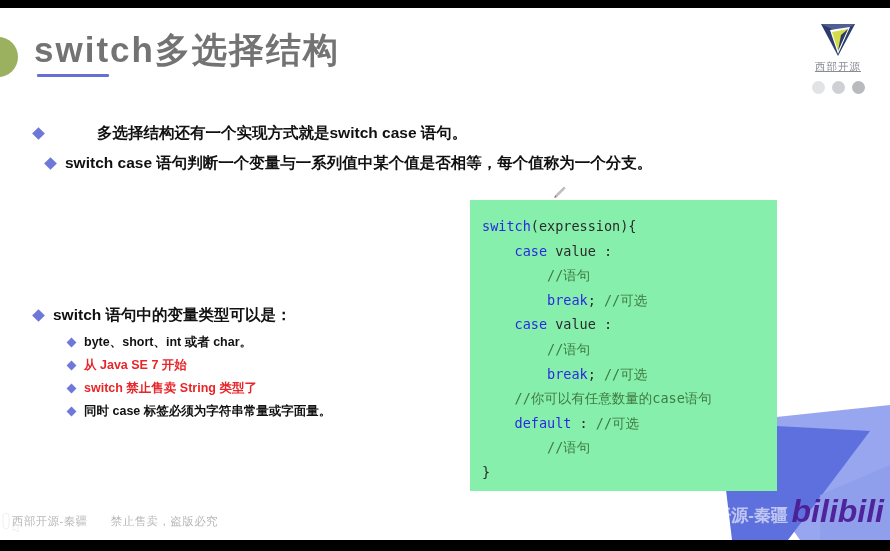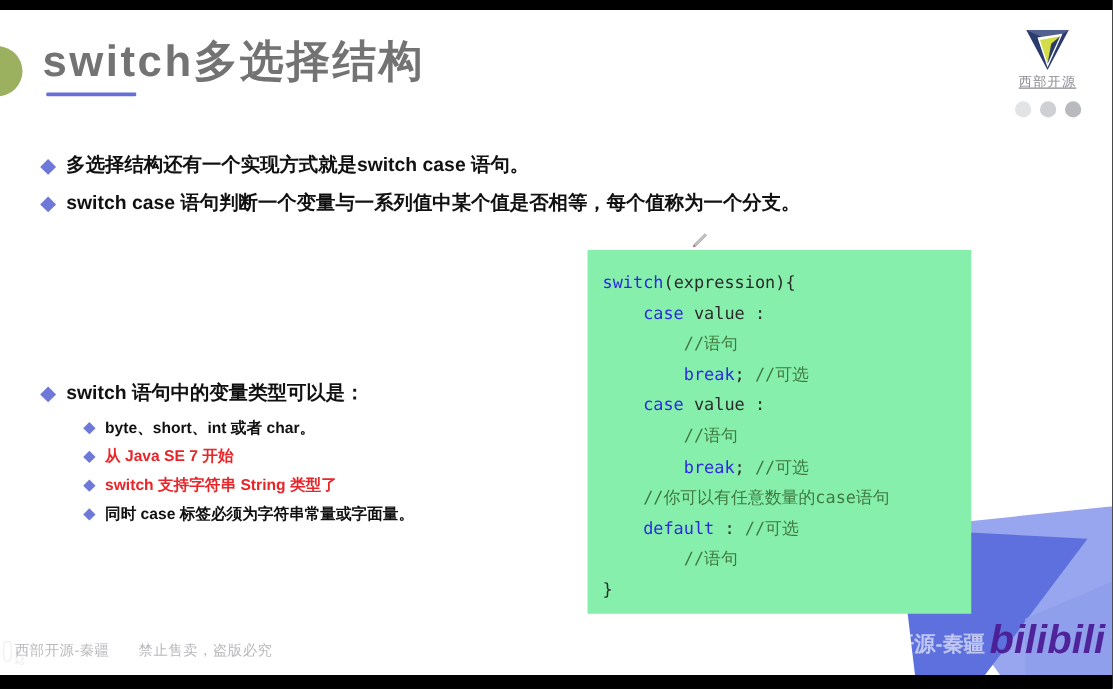--- a/index.html
+++ b/index.html
@@ -105,22 +105,22 @@
     color: #111111;
     line-height: 1;
     white-space: nowrap;
   }
   .bullet-text.lvl2 {
     font-size: 12.5px;
     font-weight: 700;
   }
   .bullet-text.red { color: #e8262a; }
 
-  #bullet-top-1 { left: 34px; top: 117px; }
-  #bullet-top-2 { left: 34px; top: 147px; }
+  #bullet-top-1 { left: 34px; top: 117px; gap: 44px; }
+  #bullet-top-2 { left: 46px; top: 147px; }
   #bullet-mid-1 { left: 34px; top: 299px; }
   #sub-bullet-1 { left: 68px; top: 327px; }
   #sub-bullet-2 { left: 68px; top: 350px; }
   #sub-bullet-3 { left: 68px; top: 373px; }
   #sub-bullet-4 { left: 68px; top: 396px; }
 
   .diamond-wrap {
     display: flex;
     align-items: center;
     height: 16px;
@@ -327,21 +327,21 @@
       <span class="bullet-text-wrap lvl2">
           <span class="bullet-text lvl2 red">从 Java SE 7 开始</span>
         </span>
     </div>
 
     <div class="bullet-row" id="sub-bullet-3">
       <span class="diamond-wrap lvl2">
           <span class="diamond lvl2"></span>
         </span>
       <span class="bullet-text-wrap lvl2">
-          <span class="bullet-text lvl2 red">switch 支持字符串 String 类型了</span>
+          <span class="bullet-text lvl2 red">switch 禁止售卖 String 类型了</span>
         </span>
     </div>
 
     <div class="bullet-row" id="sub-bullet-4">
       <span class="diamond-wrap lvl2">
           <span class="diamond lvl2"></span>
         </span>
       <span class="bullet-text-wrap lvl2">
           <span class="bullet-text lvl2">同时 case 标签必须为字符串常量或字面量。</span>
         </span>

